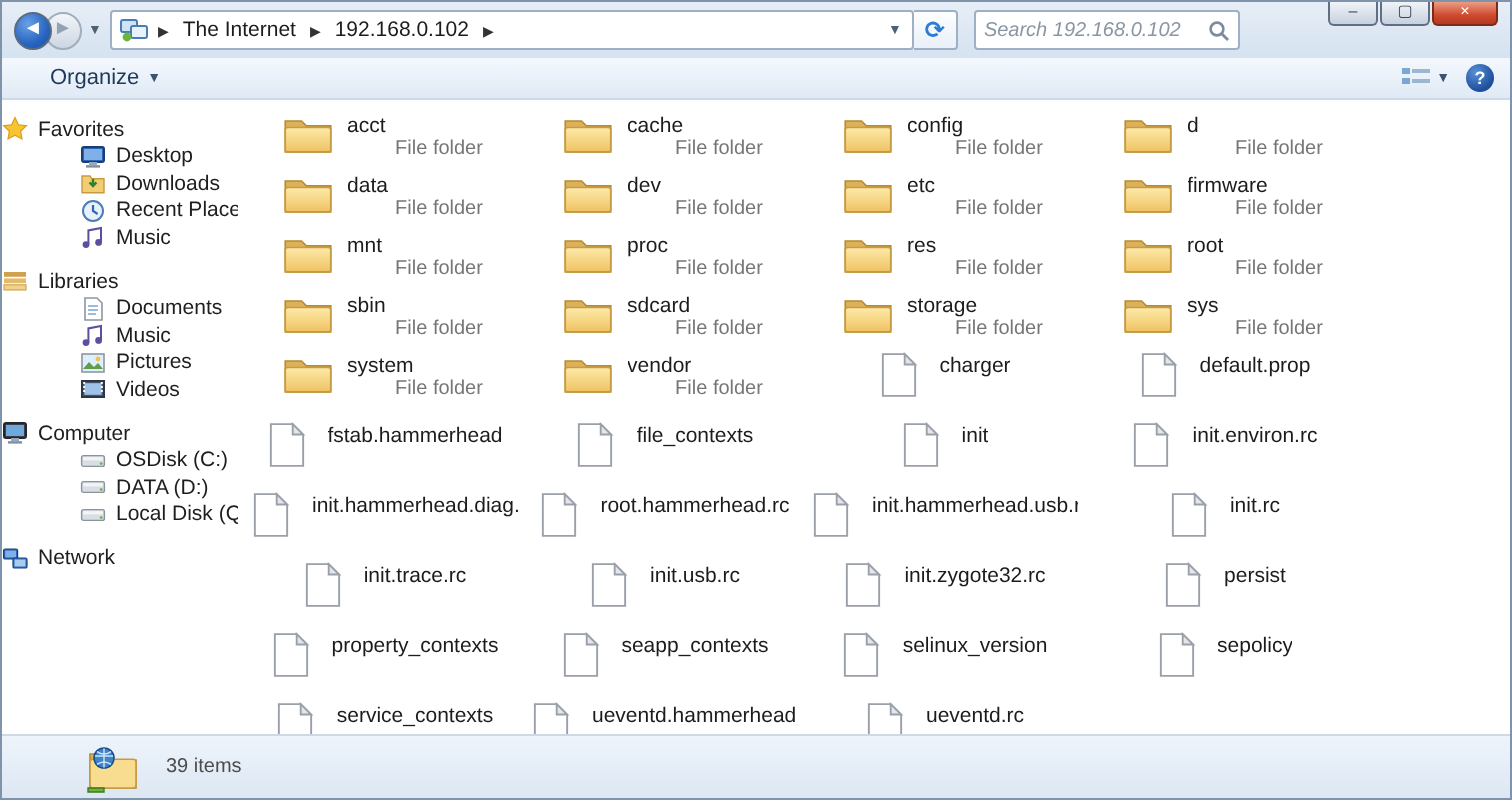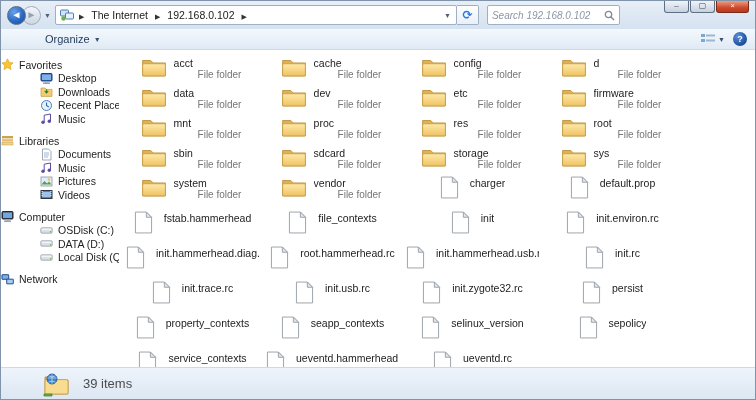--- a/index.html
+++ b/index.html
@@ -37,21 +37,21 @@
 
   
   .win-controls { position:absolute; top:0; right:6px; display:flex; z-index:5; }
   .win-btn { width:25px; height:12px; border:1px solid #5f7084; border-top:none; border-radius:0 0 3px 3px; background:linear-gradient(#f0f4f9,#c6d1de); margin-left:1px; position:relative; }
   .win-btn span { position:absolute; left:50%; top:45%; transform:translate(-50%,-50%); font-size:8px; line-height:1; color:#37475c; }
   .win-btn.close { width:33px; background:linear-gradient(#eb9d83,#cf4a2e 60%,#b23a22); border-color:#7e2a18; }
   .win-btn.close span { color:#fff; }
 
   
   .toolbar { height:21px; flex:0 0 21px; background:linear-gradient(#f3f8fd,#e0eaf5); border-bottom:1px solid #ccd9e8; display:flex; align-items:center; padding:0 8px 0 18px; }
-  .organize { display:flex; align-items:center; color:#1e395b; font-size:11px; padding:2px 6px; border-radius:2px;margin-left:20px; }
+  .organize { display:flex; align-items:center; color:#1e395b; font-size:11px; padding:2px 6px; border-radius:2px; }
   .organize .dd { font-size:7px; margin-left:4px; color:#3c5271; }
   .toolbar-right { margin-left:auto; display:flex; align-items:center; gap:8px; }
   .views-btn { display:flex; align-items:center; gap:3px; }
   .views-glyph { width:14px; height:12px; }
   .views-btn .dd { font-size:7px; color:#3c5271; }
   .help-btn { width:14px; height:14px; border-radius:50%; background:radial-gradient(circle at 35% 30%, #5a8fd6, #1d4e9a 70%); color:#fff; font-size:9px; font-weight:bold; text-align:center; line-height:14px; }
 
   
   .body { flex:1 1 auto; display:flex; background:#fff; overflow:hidden; }
   .sidebar { width:118px; flex:0 0 118px; padding-top:8px; overflow:hidden; }
@@ -70,21 +70,21 @@
   .tile-ico { flex:0 0 auto; margin-right:7px; }
   .tile.folder .tile-ico { width:26px; height:22px; }
   .tile.file .tile-ico { width:19px; height:23px; margin-left:3px; margin-right:11px; }
   .tile-text { padding-top:1px; min-width:0; }
   .tile-name { font-size:10.5px; color:#1c1c1c; line-height:12px; white-space:nowrap; overflow:hidden; }
   .tile-sub { font-size:10px; color:#767676; line-height:11px;margin-left:24px; }
 
   
   .statusbar { height:32px; flex:0 0 32px; background:linear-gradient(#eef4fb,#dce7f3); border-top:1px solid #cfd9e5; display:flex; align-items:center; padding-left:42px; }
   .status-ico { width:28px; height:26px; margin-right:12px; position:relative; }
-  .status-label { font-size:13px; color:#4c4c4c; }
+  .status-label { font-size:10px; color:#4c4c4c; }
 </style>
 </head>
 <body>
 
 <div class="window">
 
   <div class="win-controls">
     <div class="win-btn">
         <span>–</span>
       </div>

